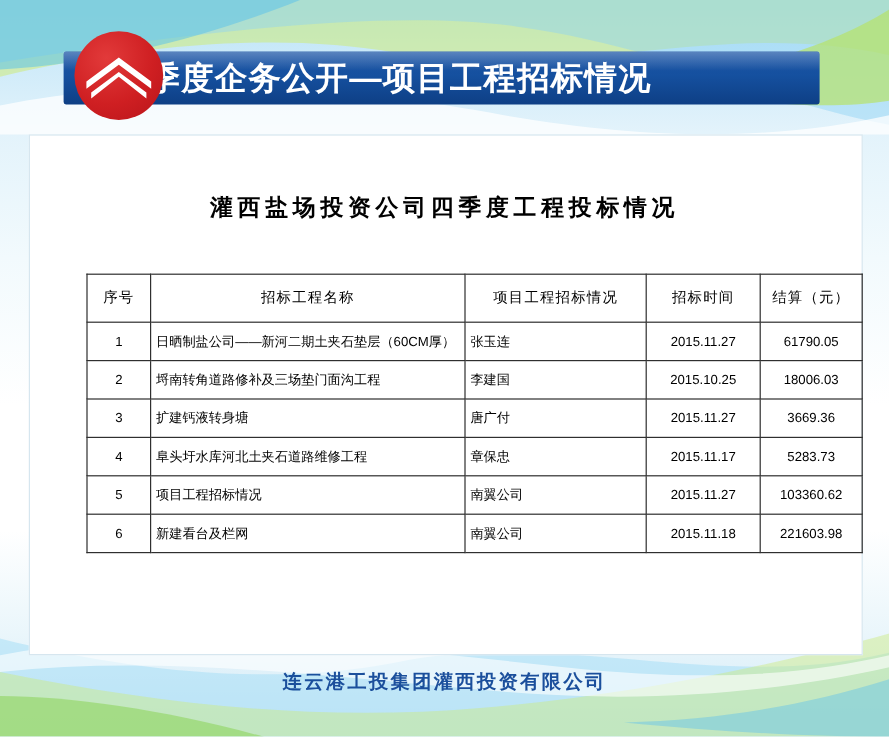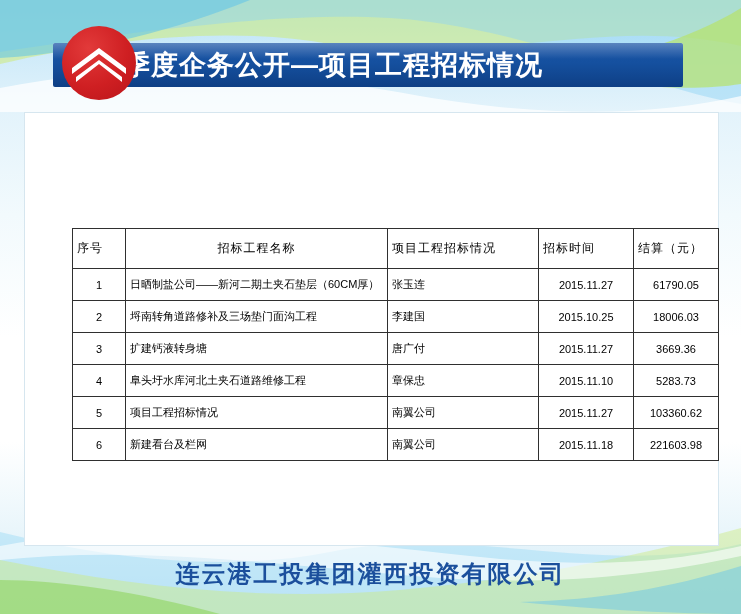--- a/index.html
+++ b/index.html
@@ -119,37 +119,37 @@
   table.bid th, table.bid td {
     border: 1px solid #2f2f2f;
     padding: 0 4px;
     height: 31px;
     vertical-align: middle;
   }
   table.bid thead th {
     height: 39px;
     font-weight: normal;
     font-size: 12px;
-    text-align: left;
+    text-align: center;
     letter-spacing: 1px;
   }
   .c-no    { width: 44px;  text-align: center; }
   .c-name  { width: 253px; text-align: left; padding-left: 10px; }
   .c-unit  { width: 142px; }
   .c-date  { width: 86px;  text-align: center; }
   .c-amt   { width: 76px;  text-align: center; }
 
   
   .footer-text {
     position: absolute;
     left: 0;
     top: 558px;
     width: 741px;
     text-align: center;
-    font-size: 24px;
+    font-size: 16px;
     font-weight: bold;
     color: #1b4f9c;
     letter-spacing: 2px;
   }
 </style>
 </head>
 <body>
 
 <div id="page">
 
@@ -178,20 +178,21 @@
   <div class="header-title">四季度企务公开—项目工程招标情况</div>
 
   <div class="logo">
     <div class="logo-circle"></div>
     <svg width="74" height="74" viewBox="0 0 74 74" style="position:absolute;left:0;top:0;">
       <path d="M10,48 L37,28 L64,48 L64,42 L37,22 L10,42 Z" fill="#ffffff"></path>
       <path d="M14,56 L37,38 L60,56 L60,51 L37,34 L14,51 Z" fill="#ffffff"></path>
     </svg>
   </div>
 
+  <div class="doc-title">灌西盐场投资公司四季度工程投标情况</div>
 
   <div class="table-wrap">
     <table class="bid">
       <thead>
         <tr>
           <th class="c-no">序号</th>
           <th class="c-name" style="text-align:center;padding-left:4px;margin-top:13px;">招标工程名称</th>
           <th class="c-unit">项目工程招标情况</th>
           <th class="c-date">招标时间</th>
           <th class="c-amt">结算（元）</th>
@@ -216,21 +217,21 @@
           <td class="c-no">3</td>
           <td class="c-name">扩建钙液转身塘</td>
           <td class="c-unit">唐广付</td>
           <td class="c-date">2015.11.27</td>
           <td class="c-amt">3669.36</td>
         </tr>
         <tr>
           <td class="c-no">4</td>
           <td class="c-name">阜头圩水库河北土夹石道路维修工程</td>
           <td class="c-unit">章保忠</td>
-          <td class="c-date">2015.11.10</td>
+          <td class="c-date">2015.11.17</td>
           <td class="c-amt">5283.73</td>
         </tr>
         <tr>
           <td class="c-no">5</td>
           <td class="c-name">项目工程招标情况</td>
           <td class="c-unit">南翼公司</td>
           <td class="c-date">2015.11.27</td>
           <td class="c-amt">103360.62</td>
         </tr>
         <tr>

